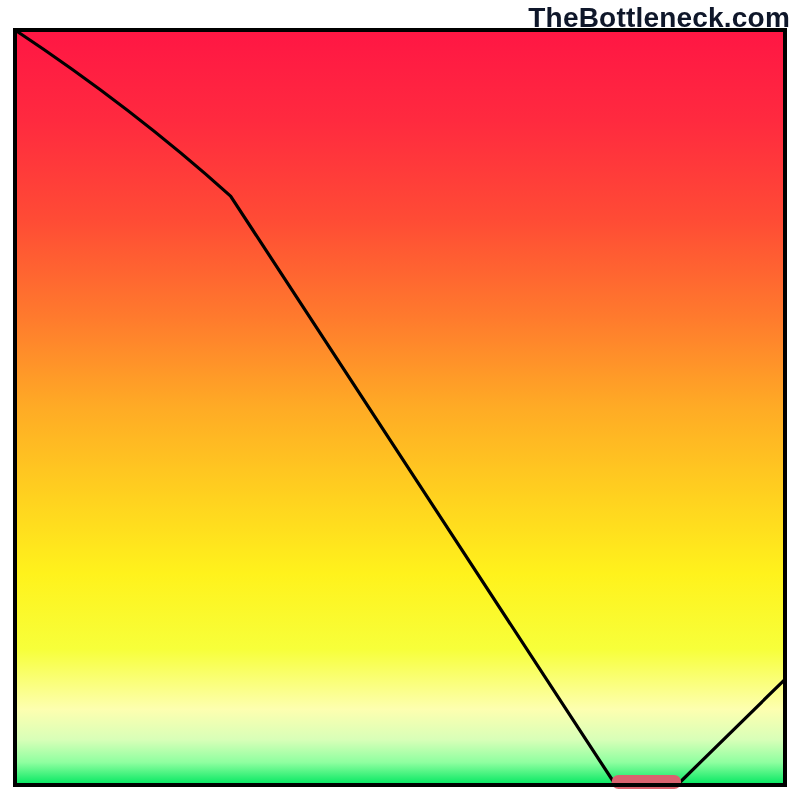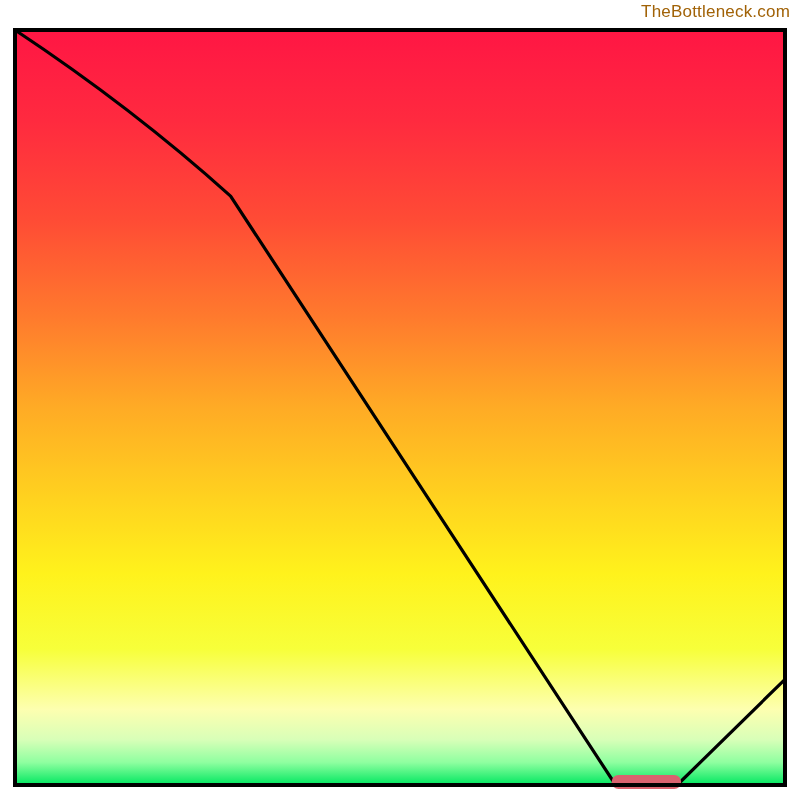--- a/index.html
+++ b/index.html
@@ -13,23 +13,23 @@
   }
   .stage {
     position: relative;
     width: 800px;
     height: 800px;
   }
   .watermark {
     position: absolute;
     top: 2px;
     right: 10px;
-    font-size: 17px;
-    font-weight: 400;
-    color: #a16207;
+    font-size: 28px;
+    font-weight: 700;
+    color: #0f172a;
     letter-spacing: 0.2px;
   }
   svg {
     position: absolute;
     left: 0;
     top: 0;
   }
 </style>
 </head>
 <body>

